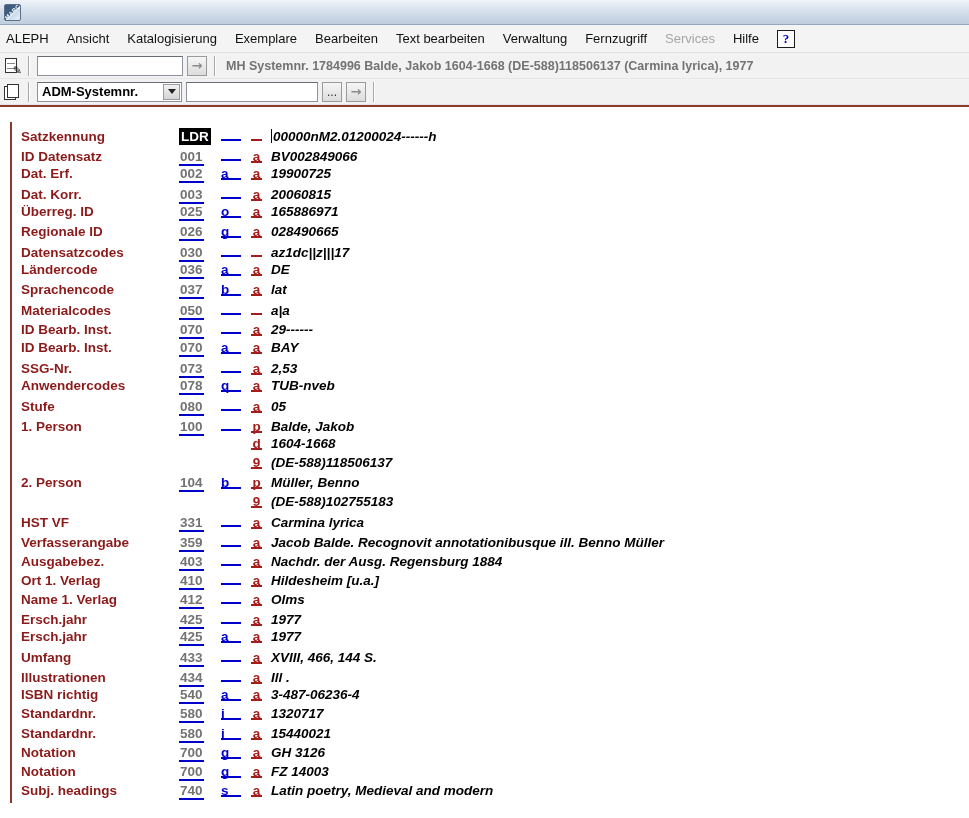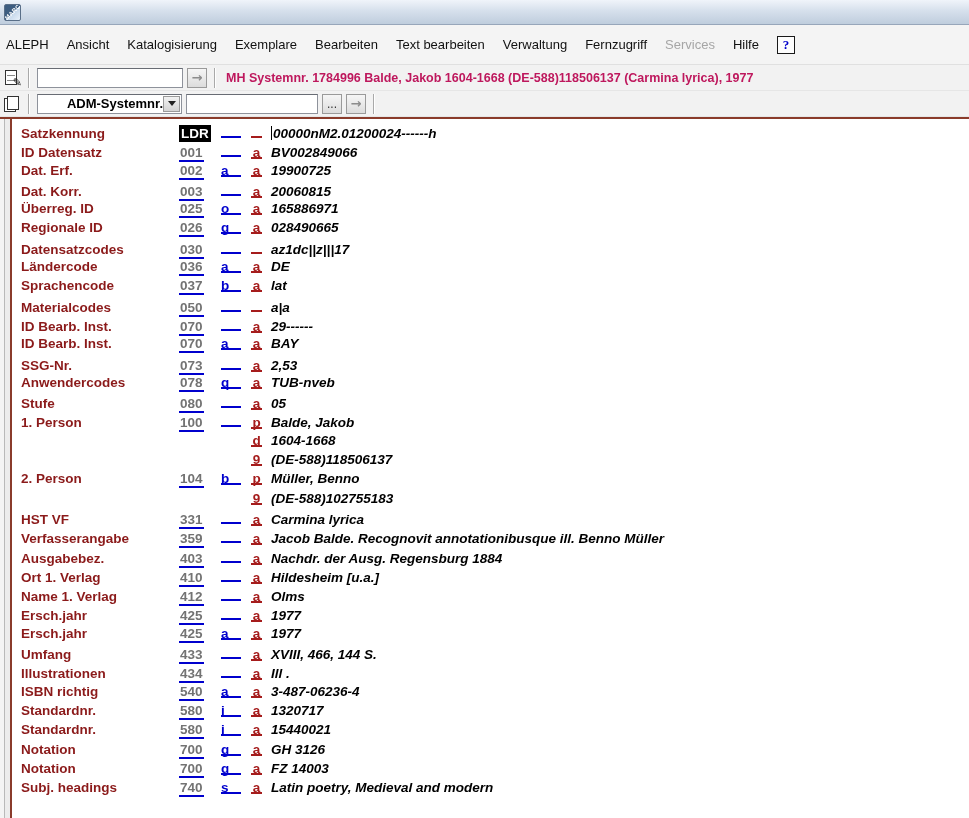--- a/index.html
+++ b/index.html
@@ -12,21 +12,21 @@
               border-bottom:1px solid #97a6ba; }
   .marc-icon { width:17px; height:17px; border-radius:2px; overflow:hidden; flex:0 0 auto;
                background:linear-gradient(135deg,#3d5d80 0%,#3d5d80 52%,#c3d6ea 52%,#e8f1fa 100%);
                display:flex; align-items:center; justify-content:center;
                border:1px solid #5a6f88; }
   .marc-icon span { transform:rotate(-45deg); font-size:6px; font-weight:bold; color:#fff;
                     letter-spacing:.3px; }
   .title-text { font-size:13px; color:#1a1a1a; white-space:pre; }
 
   
-  .menubar { height:40px; background:#f4f4f4; border-bottom:1px solid #e0e0e0;
+  .menubar { height:28px; background:#f4f4f4; border-bottom:1px solid #e0e0e0;
              display:flex; align-items:center; padding:0 6px; gap:18px; font-size:13px; }
   .menu-item { color:#111; cursor:default; white-space:nowrap; }
   .menu-item.disabled { color:#a6a6a6; }
   .help-btn { width:18px; height:18px; background:#fdfdfd; border:1px solid #1a1a1a;
               color:#0000cc; font-weight:bold; font-size:13px; line-height:15px;
               text-align:center; font-family:"Liberation Serif", serif; }
 
   
   .toolbar { height:26px; background:#f2f2f2; display:flex; align-items:center;
              padding:0 3px; gap:4px; border-bottom:1px solid #e6e6e6; }
@@ -47,31 +47,31 @@
               font-size:12px; padding:0 3px; }
   .tb-input.w1 { width:146px; }
   .tb-input.w2 { width:132px; }
   .tb-btn { height:20px; min-width:20px; background:linear-gradient(#f6f6f6,#dcdcdc);
             border:1px solid #9a9a9a; font-size:12px; color:#333; text-align:center;
             display:flex; align-items:center; justify-content:center; }
   .arrow-glyph { font-family:"DejaVu Sans", sans-serif; font-size:13px; color:#8c8c8c;
                  font-weight:bold; line-height:1; }
   .dropdown { width:145px; height:20px; background:#fff; border:1px solid #8e929b;
               border-top-color:#686c74; display:flex; align-items:center; font-size:13px;
-              font-weight:bold; padding-left:4px;text-align:right; }
+              font-weight:bold; padding-left:4px; }
   .dropdown .dd-label { flex:1; white-space:nowrap; overflow:hidden; }
   .dd-btn { width:17px; height:16px; margin-right:1px; background:linear-gradient(#f2f2f2,#d4d4d4);
             border:1px solid #9a9a9a; display:flex; align-items:center; justify-content:center; }
   .dd-tri { width:0; height:0; border-left:4px solid transparent; border-right:4px solid transparent;
             border-top:5px solid #222; }
-  .record-summary { font-size:12.5px; font-weight:bold; color:#be185d; white-space:nowrap;
+  .record-summary { font-size:12.5px; font-weight:bold; color:#737373; white-space:nowrap;
                     padding-left:3px; }
 
   
-  .editor { height:713px; border-top:2px solid #8a3b2b; display:flex; }
+  .editor { height:713px; border-top:2px solid #8a3b2b; display:flex;align-items:center; }
   .left-strip { width:10px; background:linear-gradient(90deg,#f4f4f4 0 4px,#b9b9b9 4px 5px,#ececec 5px 100%);
                 flex:0 0 auto; }
   .content { flex:1; background:#fff; border-left:2px solid #8a3b2b; padding:5px 0 0 9px;
              overflow:hidden; }
   .frow { display:flex; align-items:baseline; height:19.3px; font-size:13.5px; font-weight:bold;
           white-space:pre; }
   .flabel { width:158px; color:#8b1a1a; flex:0 0 auto; }
   .ftag { width:42px; flex:0 0 auto; }
   .tagtext { color:#737373; border-bottom:2px solid #0000cd; padding:0 1px; }
   .tagtext.sel { background:#000000; color:#fff; border-bottom:none; padding:1px 2px; }

